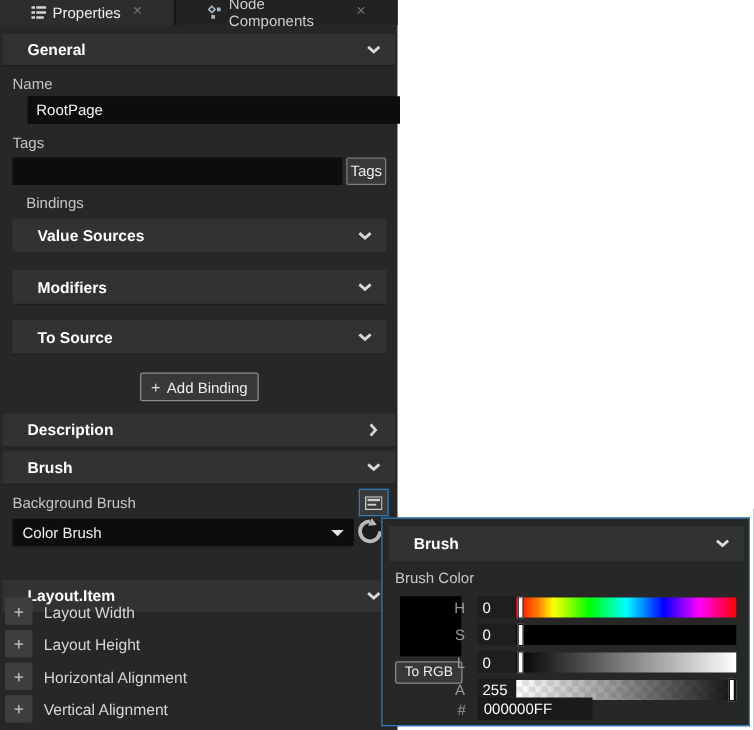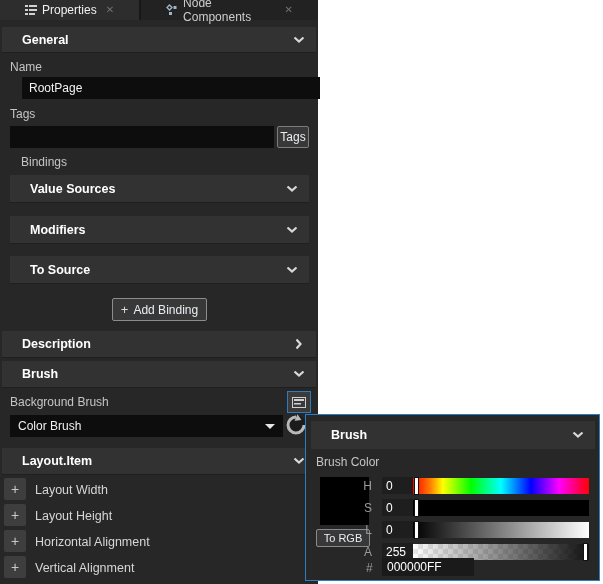--- a/index.html
+++ b/index.html
@@ -179,21 +179,21 @@
     <span class="caret"></span>
   </div>
   <div style="position:absolute;left:285px;top:414px;">
     <svg width="22" height="22" viewBox="0 0 22 22">
         <circle cx="11" cy="11" r="10" fill="#1c1c1c"></circle>
         <path d="M11 3 A8 8 0 1 0 19 11" fill="none" stroke="#b8b8b8" stroke-width="3"></path>
         <path d="M11 0 L11 7 L17 3.5 Z" fill="#b8b8b8" transform="rotate(25 11 3.5)"></path>
       </svg>
   </div>
 
-  <div class="sec-h" style="left:2px;top:448px;width:314px;height:27px;">
+  <div class="sec-h" style="left:2px;top:464px;width:314px;height:27px;">
     <span>Layout.Item</span>
     <span class="chev">
       <svg width="12" height="7" viewBox="0 0 12 7">
           <path d="M1.5 1 L6 5 L10.5 1" stroke="#d8d8d8" stroke-width="2.2" fill="none"></path>
         </svg>
     </span>
   </div>
 
   <div class="plusbtn" style="left:4px;top:478px;">
       <span>+</span>

